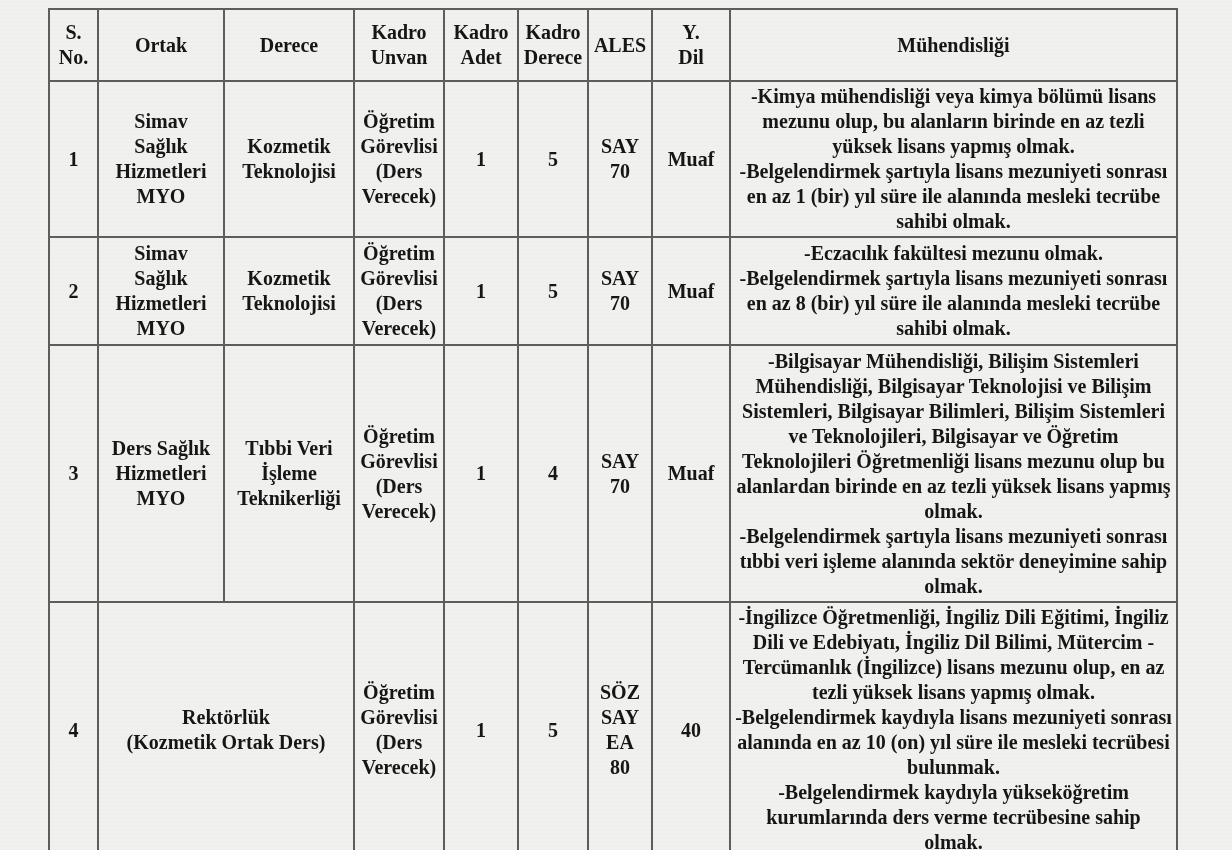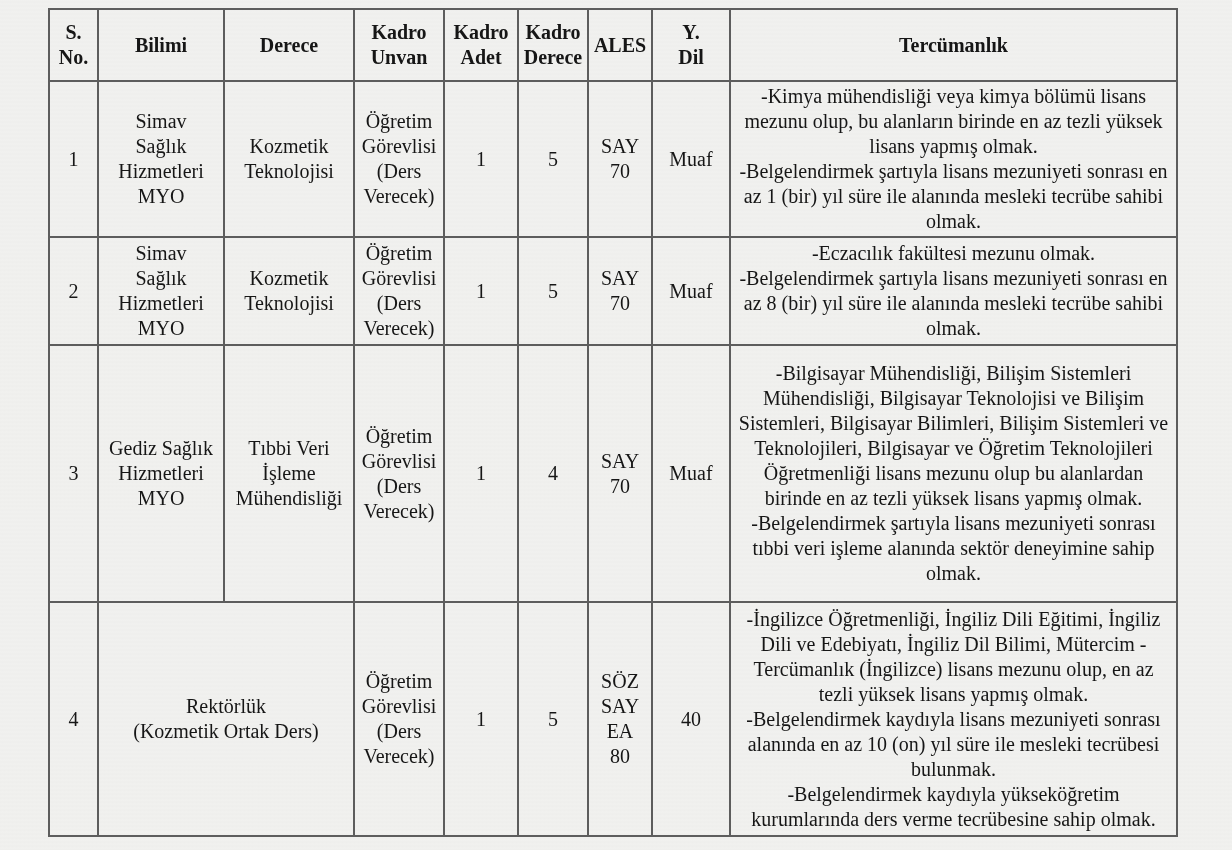--- a/index.html
+++ b/index.html
@@ -29,21 +29,21 @@
   table.doc-table th,
   table.doc-table td {
     border: 2px solid #5d5d5d;
     overflow: hidden;
     font-size: 20px;
     line-height: 25px;
     white-space: pre-line;
     padding: 2px 4px;
     vertical-align: middle;
     text-align: center;
-    font-weight: normal;
+    font-weight: bold;
   }
   table.doc-table th {
     font-weight: bold;
   }
   td.desc {
     text-align: justify;
     vertical-align: top;
     padding: 3px 6px 2px 5px;
   }
   tr.hdr   { height: 72px;  }
@@ -64,32 +64,32 @@
     <col style="width:74px">
     <col style="width:70px">
     <col style="width:64px">
     <col style="width:78px">
     <col style="width:447px">
   </colgroup>
   <tbody>
     <tr class="hdr">
       <th>S.
 No.</th>
-      <th>Bilimi</th>
+      <th>Ortak</th>
       <th>Derece</th>
       <th>Kadro
 Unvan</th>
       <th>Kadro
 Adet</th>
       <th>Kadro
 Derece</th>
       <th>ALES</th>
       <th>Y.
 Dil</th>
-      <th>Tercümanlık</th>
+      <th>Mühendisliği</th>
     </tr>
 
     <tr class="row-1">
       <td>1</td>
       <td>Simav
 Sağlık
 Hizmetleri
 MYO</td>
       <td>Kozmetik
 Teknolojisi</td>
@@ -122,26 +122,26 @@
       <td>5</td>
       <td>SAY
 70</td>
       <td>Muaf</td>
       <td class="desc">-Eczacılık fakültesi mezunu olmak.
 -Belgelendirmek şartıyla lisans mezuniyeti sonrası en az 8 (bir) yıl süre ile alanında mesleki tecrübe sahibi olmak.</td>
     </tr>
 
     <tr class="row-3">
       <td>3</td>
-      <td>Gediz Sağlık
+      <td>Ders Sağlık
 Hizmetleri
 MYO</td>
       <td>Tıbbi Veri
 İşleme
-Mühendisliği</td>
+Teknikerliği</td>
       <td>Öğretim
 Görevlisi
 (Ders
 Verecek)</td>
       <td>1</td>
       <td>4</td>
       <td>SAY
 70</td>
       <td>Muaf</td>
       <td class="desc">-Bilgisayar Mühendisliği, Bilişim Sistemleri Mühendisliği, Bilgisayar Teknolojisi ve Bilişim Sistemleri, Bilgisayar Bilimleri, Bilişim Sistemleri ve Teknolojileri, Bilgisayar ve Öğretim Teknolojileri Öğretmenliği lisans mezunu olup bu alanlardan birinde en az tezli yüksek lisans yapmış olmak.

